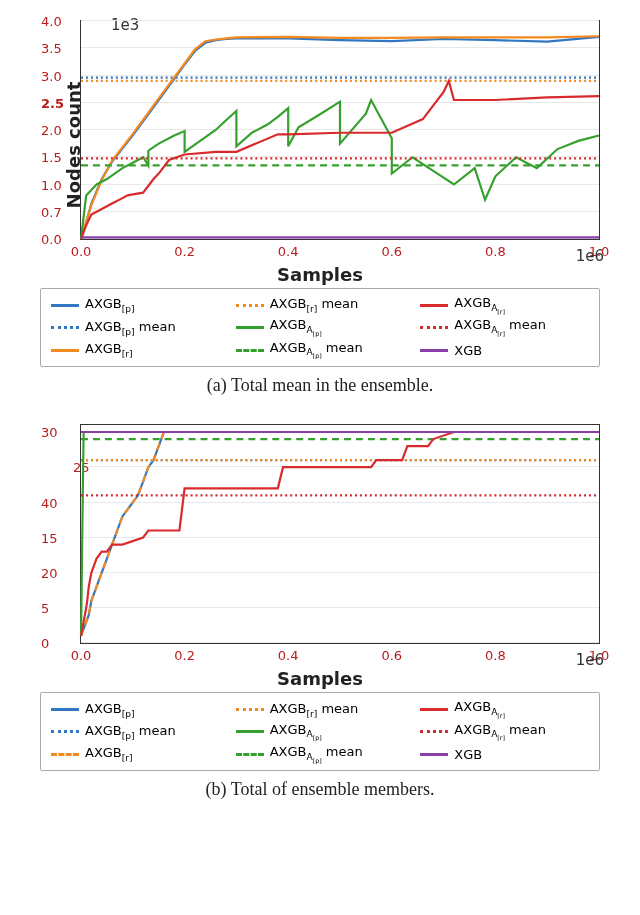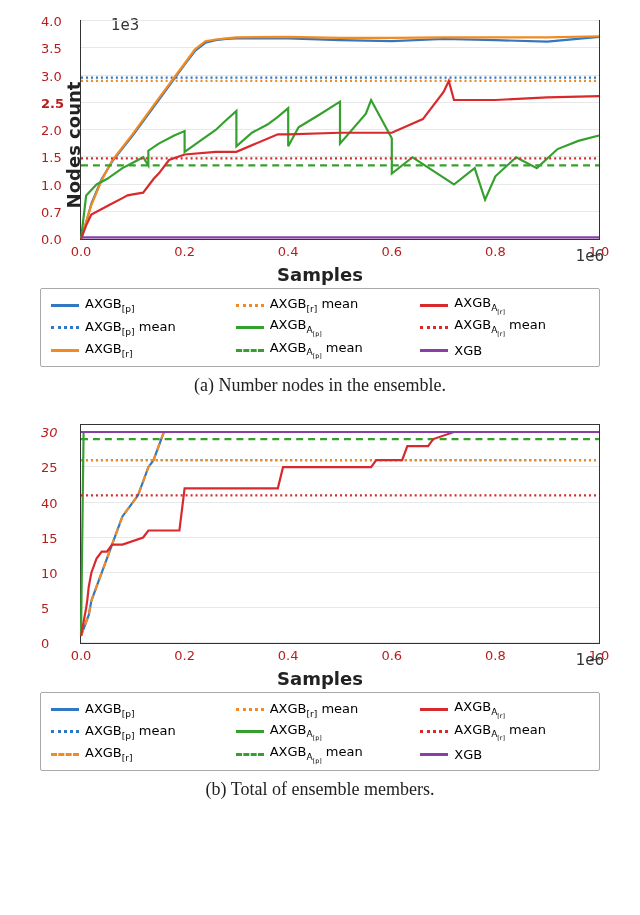--- a/index.html
+++ b/index.html
@@ -187,40 +187,40 @@
     </div>
     <div class="legend-item">
       <span class="swatch dashed" style="border-top-color: rgb(54, 160, 46);"></span>
       <span>AXGB<sub>A<sub>[p]</sub></sub> mean</span>
     </div>
     <div class="legend-item">
       <span class="swatch " style="border-top-color: rgb(138, 63, 168);"></span>
       <span>XGB</span>
     </div>
   </div>
-<div class="caption">(a) Number nodes in the ensemble.</div>
+<div class="caption">(a) Total mean in the ensemble.</div>
 
 <div class="figure figure-b">
   <div class="y-label">estimators count</div>
   <div class="plot-box">
     <div id="plot-b-ticks">
         <div class="grid-line-h" style="bottom: 0%;"></div>
         <div class="tick-y" style="bottom: 0%;">0</div>
         <div class="grid-line-h" style="bottom: 16.129%;"></div>
         <div class="tick-y" style="bottom: 16.129%;">5</div>
         <div class="grid-line-h" style="bottom: 32.2581%;"></div>
-        <div class="tick-y" style="bottom: 32.2581%;">10</div>
+        <div class="tick-y" style="bottom: 32.2581%;">20</div>
         <div class="grid-line-h" style="bottom: 48.3871%;"></div>
         <div class="tick-y" style="bottom: 48.3871%; text-align: right;">15</div>
         <div class="grid-line-h" style="bottom: 64.5161%;"></div>
         <div class="tick-y" style="bottom: 64.5161%;">40</div>
         <div class="grid-line-h" style="bottom: 80.6452%;"></div>
-        <div class="tick-y" style="bottom: 80.6452%;">25</div>
+        <div class="tick-y" style="bottom: 80.6452%; margin-left: 32px;">25</div>
         <div class="grid-line-h" style="bottom: 96.7742%;"></div>
-        <div class="tick-y" style="bottom: 96.7742%; font-style: italic;">30</div>
+        <div class="tick-y" style="bottom: 96.7742%;">30</div>
         <div class="tick-x" style="left: 0%;">0.0</div>
         <div class="tick-x" style="left: 20%;">0.2</div>
         <div class="tick-x" style="left: 40%;">0.4</div>
         <div class="tick-x" style="left: 60%;">0.6</div>
         <div class="tick-x" style="left: 80%;">0.8</div>
         <div class="tick-x" style="left: 100%;">1.0</div>
       </div>
     <svg class="plot-svg" id="plot-b-svg" viewBox="0 0 520 220" preserveAspectRatio="none">
         <polyline points="0,212.90322580645162 2.6,205.80645161290323 5.2,198.70967741935485 7.8,191.61290322580646 10.4,177.4193548387097 15.6,163.2258064516129 20.8,149.03225806451613 26,134.83870967741936 31.2,120.64516129032258 36.400000000000006,106.45161290322581 41.6,92.25806451612902 46.8,85.16129032258064 52,78.06451612903226 57.2,70.96774193548387 62.4,56.7741935483871 67.60000000000001,42.580645161290334 72.80000000000001,35.48387096774192 75.39999999999999,28.387096774193537 78,21.290322580645153 80.6,14.193548387096797 83.2,7.096774193548384 88.4,7.096774193548384 520,7.096774193548384" class="line " stroke="#3277c2"></polyline>
         <polyline points="0,35.48387096774192 520,35.48387096774192" class="line dotted" stroke="#3277c2"></polyline>

